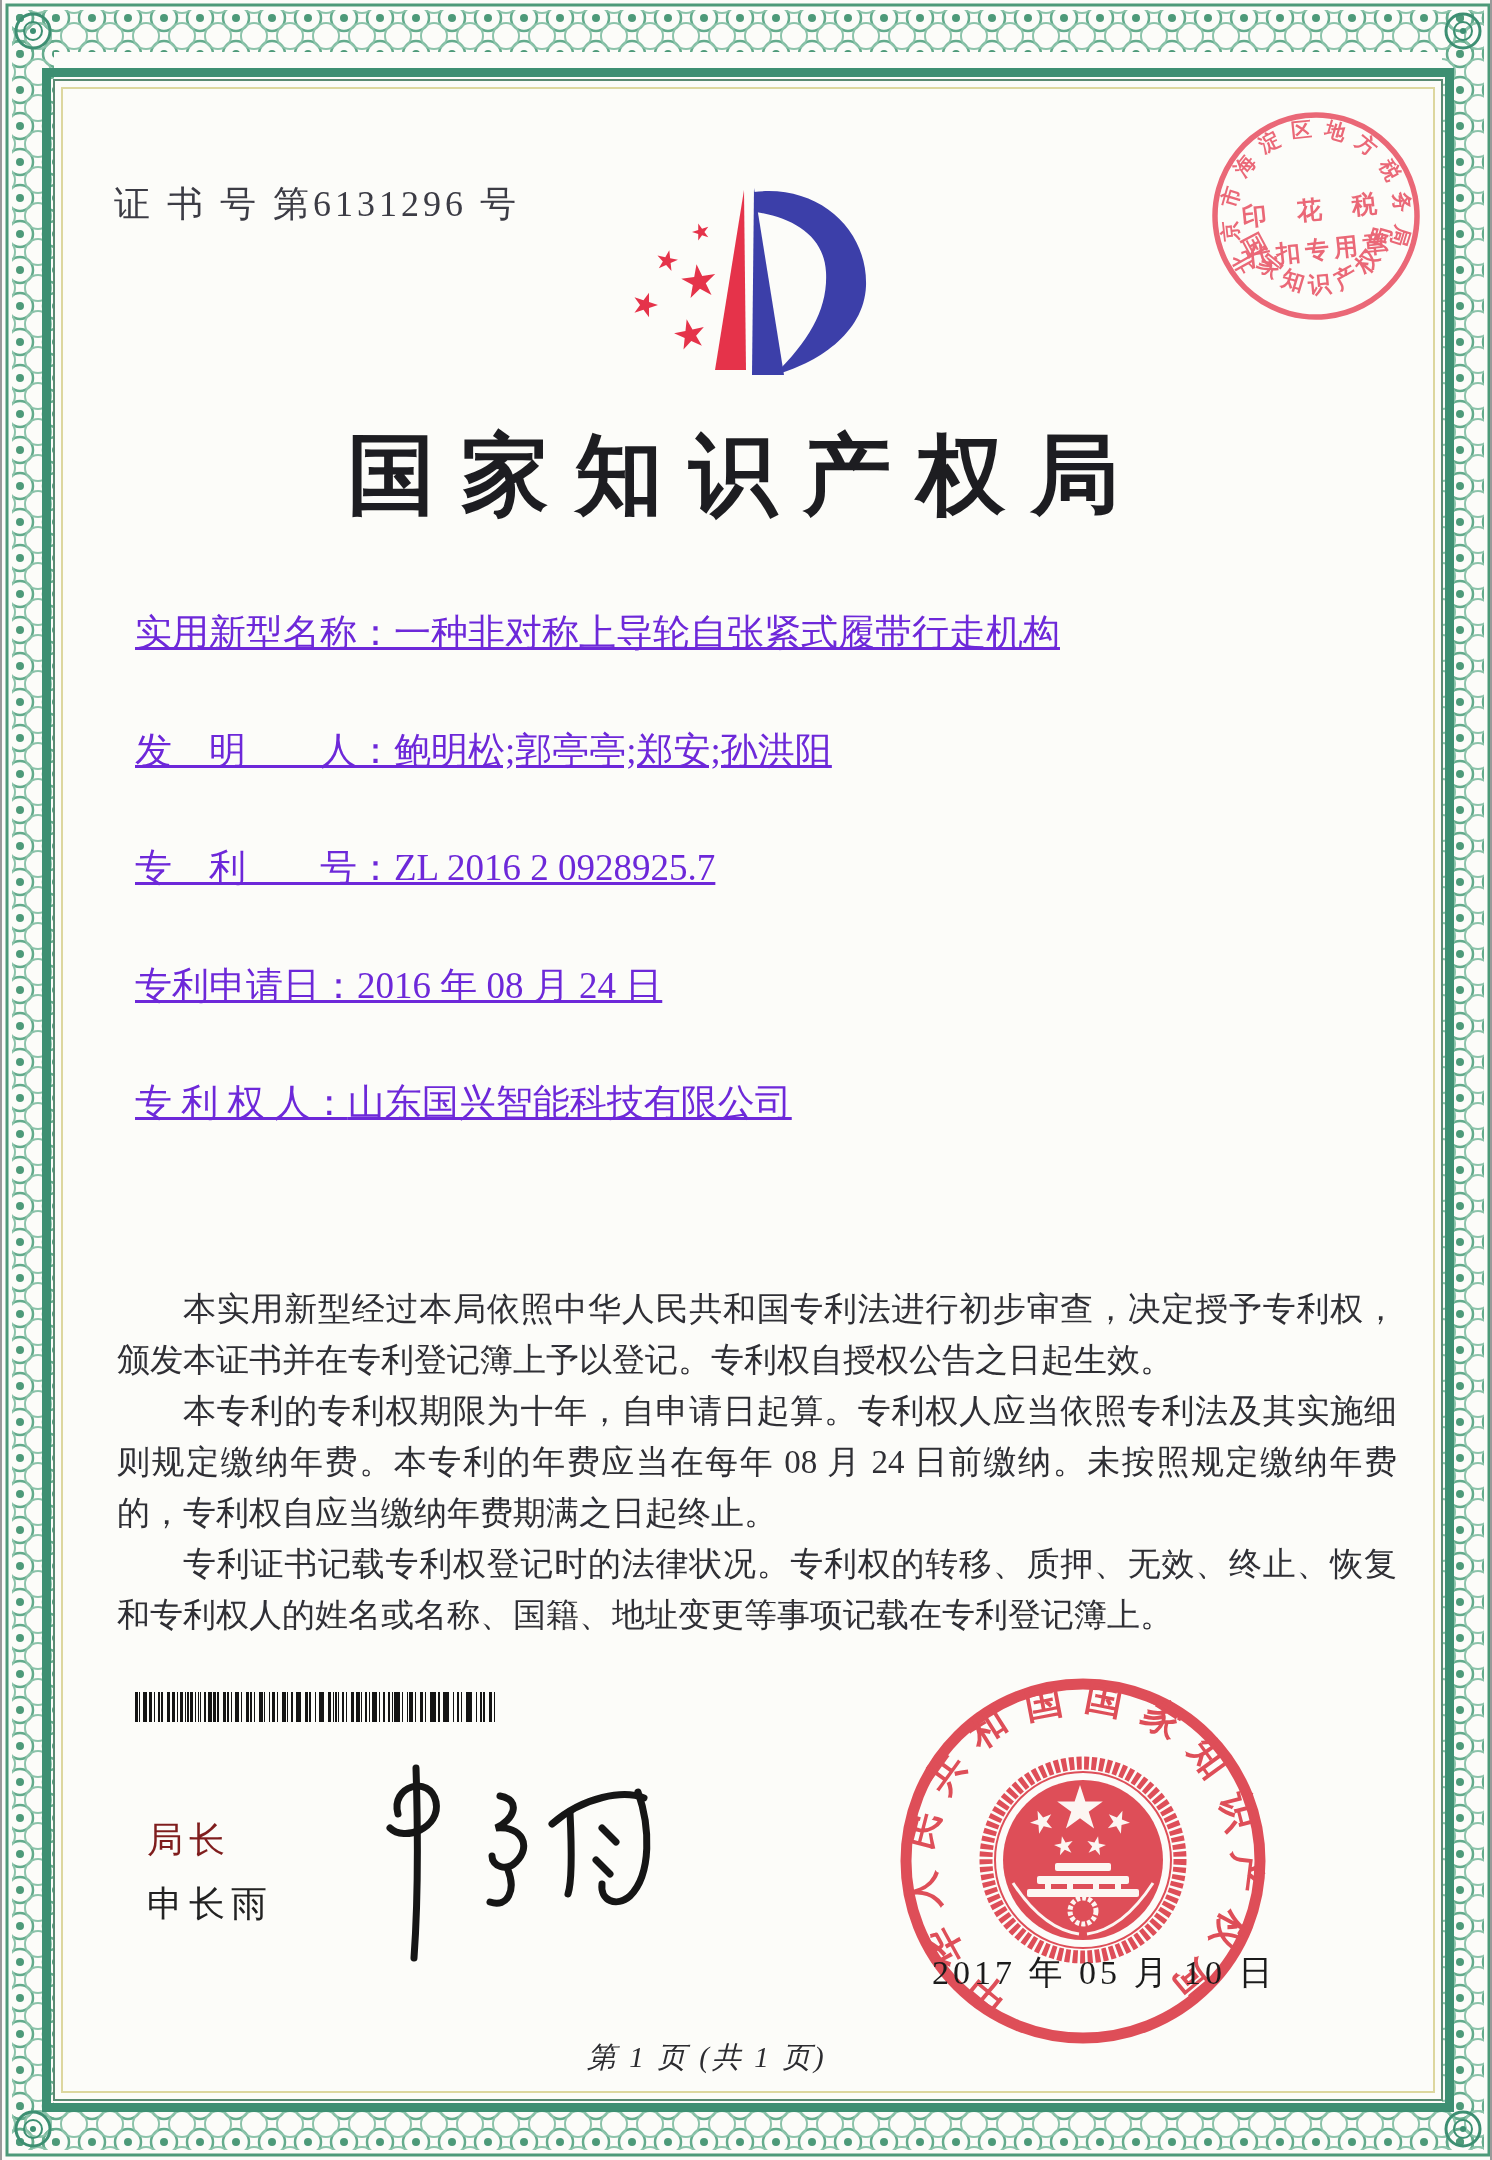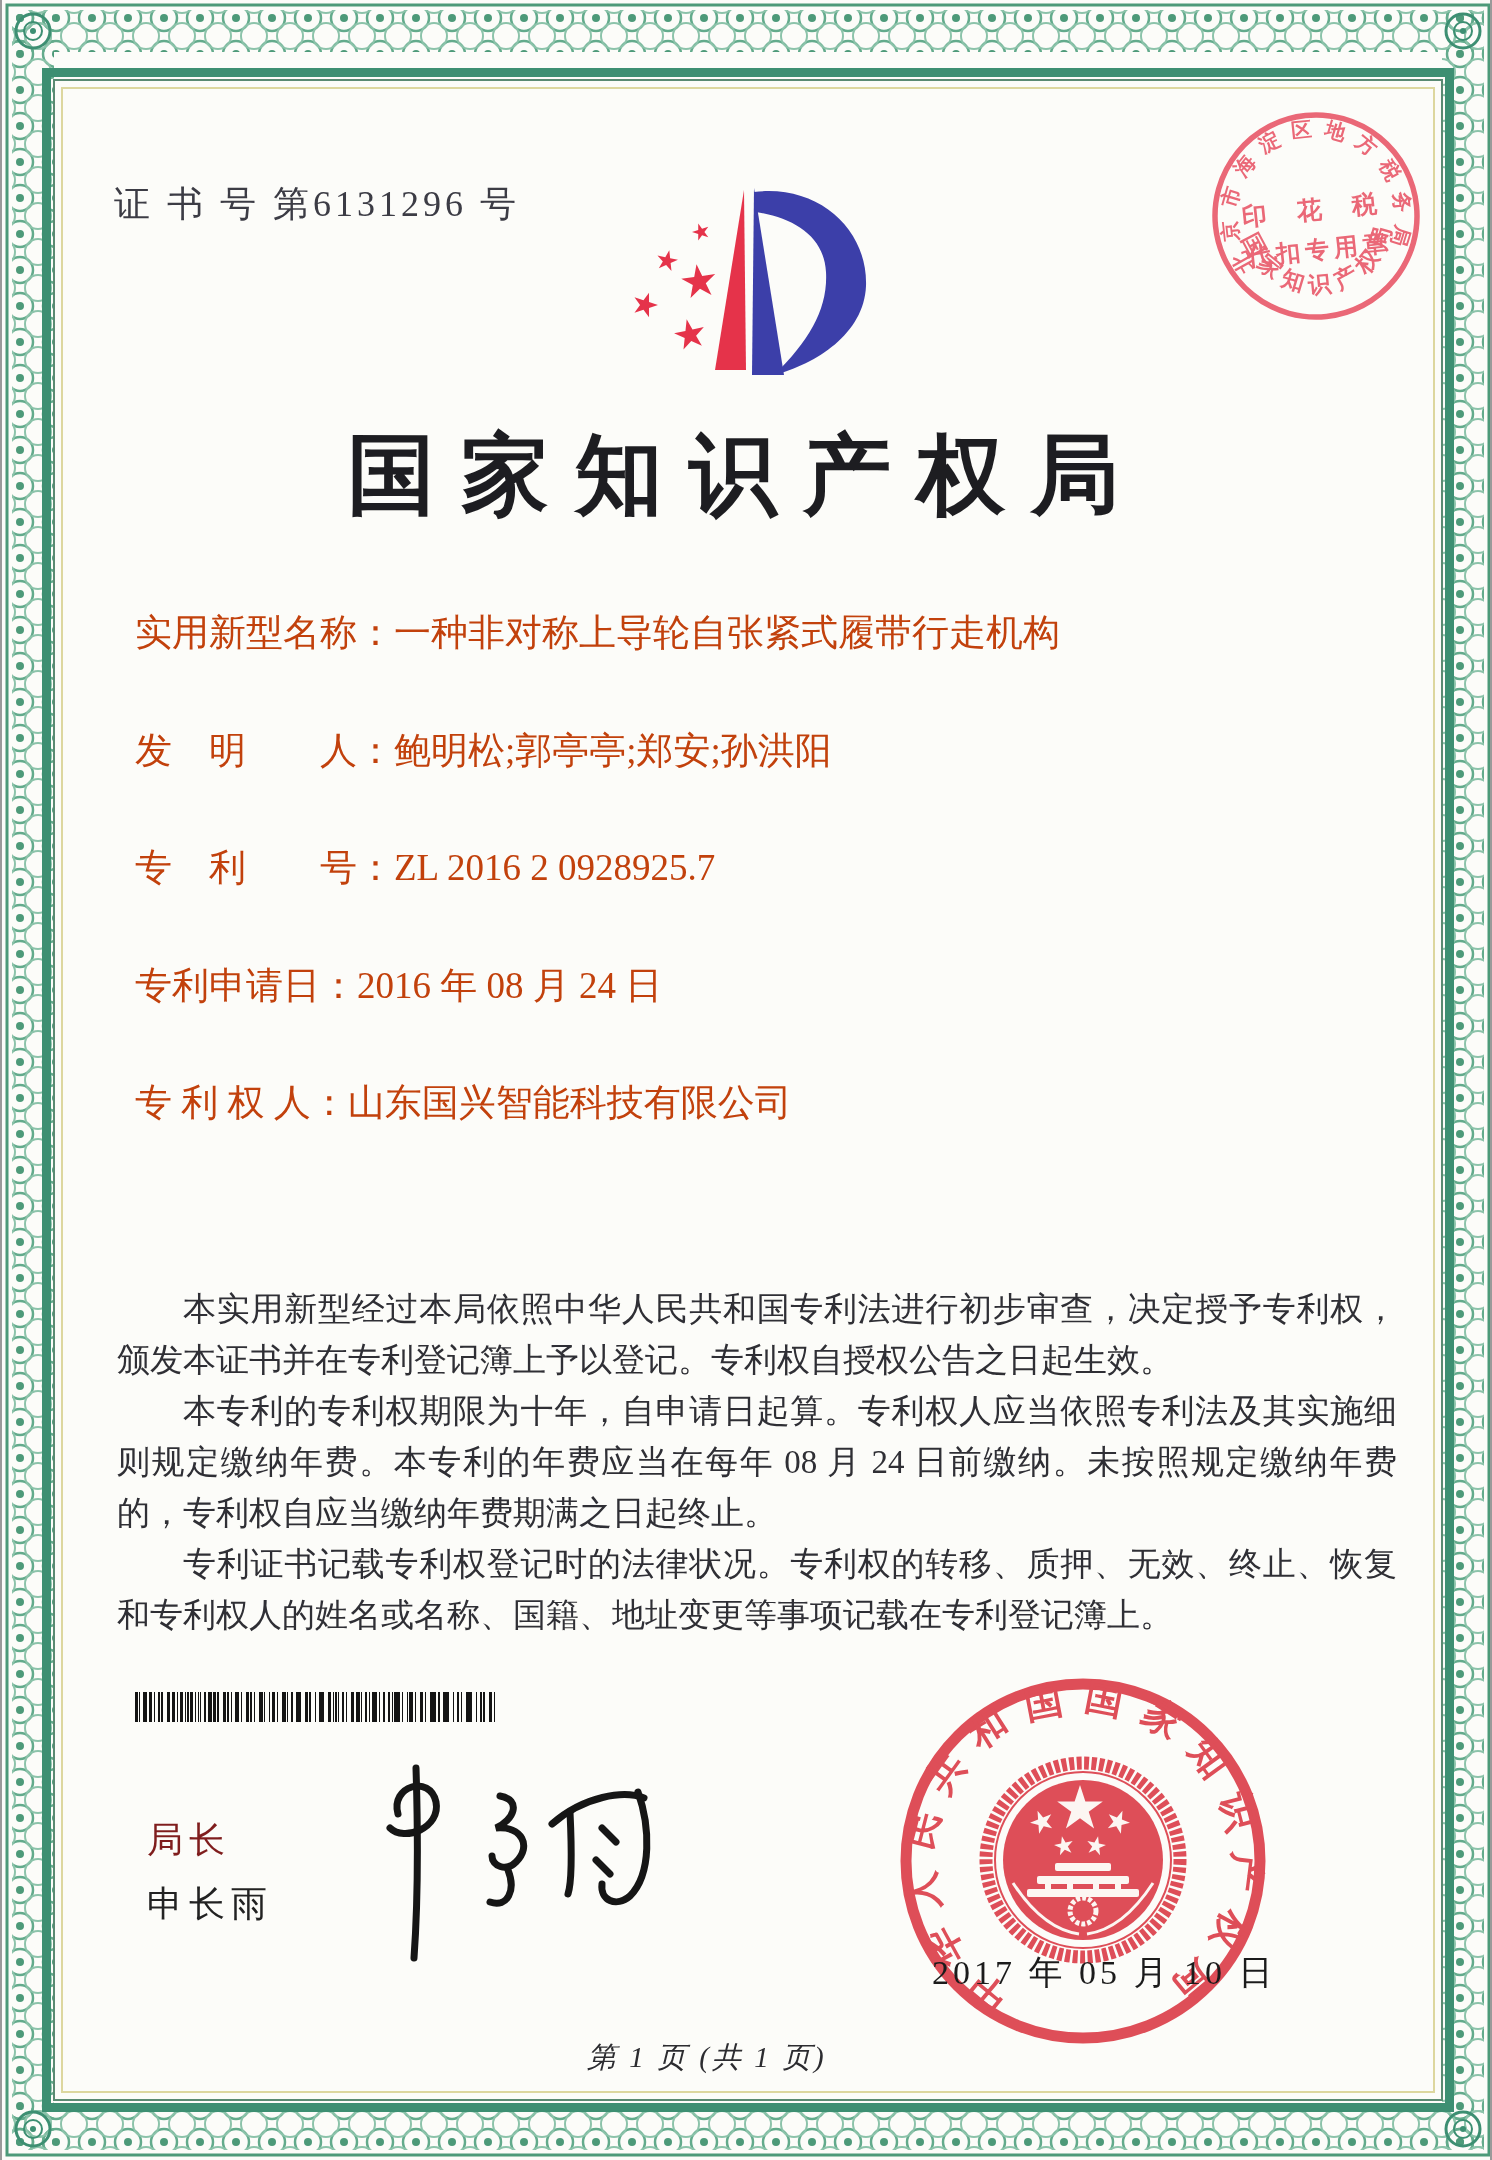--- a/index.html
+++ b/index.html
@@ -11,21 +11,21 @@
   .hei{font-family:"Liberation Sans","DejaVu Sans",sans-serif;}
   .border-svg{position:absolute;left:0;top:0;}
   .frame1{position:absolute;left:40px;top:68px;width:1412px;height:2044px;
     border:9px solid #3d8f72;box-sizing:border-box;}
   .frame2{position:absolute;inset:2px;border:2px solid #5a8a72;}
   .frame3{position:absolute;inset:6px;border:2px solid #ddd79f;}
   .cert-no{position:absolute;left:112px;top:180px;font-size:36px;letter-spacing:4px;color:#3c3c45;}
   .title{position:absolute;left:0;top:416px;width:100%;text-align:center;
     font-size:88px;font-weight:bold;letter-spacing:26px;color:#1d1d21;}
   .fields{position:absolute;left:133px;top:612px;width:1260px;}
-  .frow{font-size:37px;line-height:1.15;margin-bottom:75px;white-space:nowrap;color:#c2410c;}
+  .frow{font-size:37px;line-height:1.15;margin-bottom:75px;white-space:nowrap;color:#6d28d9;text-decoration:underline;}
   .paras{position:absolute;left:115px;top:1284px;width:1280px;
     font-size:33px;line-height:51px;text-align:justify;color:#2f2f35;}
   .paras p{margin:0;text-indent:2em;}
   .barcode{position:absolute;left:133px;top:1692px;width:360px;height:30px;
     background-image:
       repeating-linear-gradient(90deg,#141414 0 2px,transparent 2px 4px,#141414 4px 5px,transparent 5px 9px,#141414 9px 12px,transparent 12px 14px,#141414 14px 15px,transparent 15px 19px,#141414 19px 20px,transparent 20px 23px),
       repeating-linear-gradient(90deg,#141414 0 3px,transparent 3px 8px,#141414 8px 9px,transparent 9px 15px,#141414 15px 17px,transparent 17px 26px,#141414 26px 27px,transparent 27px 37px);}
   .dir-label{position:absolute;left:145px;top:1816px;font-size:36px;letter-spacing:6px;color:#7f1d1d;}
   .dir-name{position:absolute;left:145px;top:1880px;font-size:36px;letter-spacing:6px;color:#222;}
   .signature{position:absolute;left:330px;top:1762px;}

